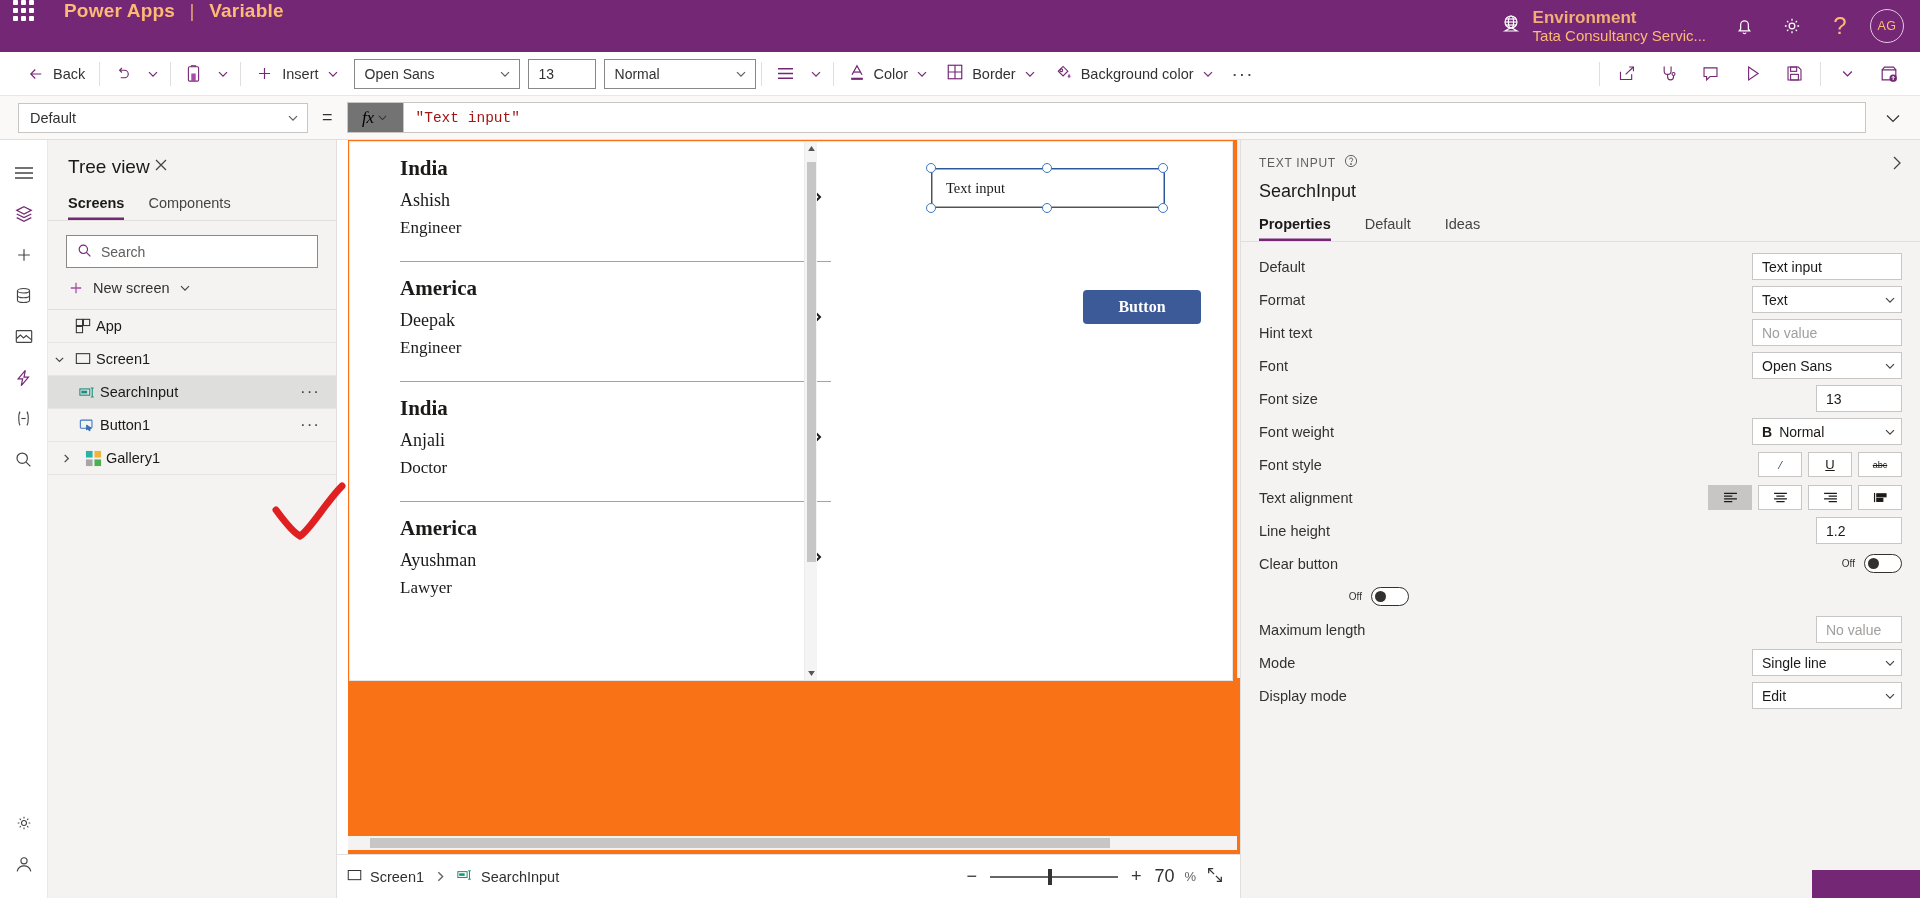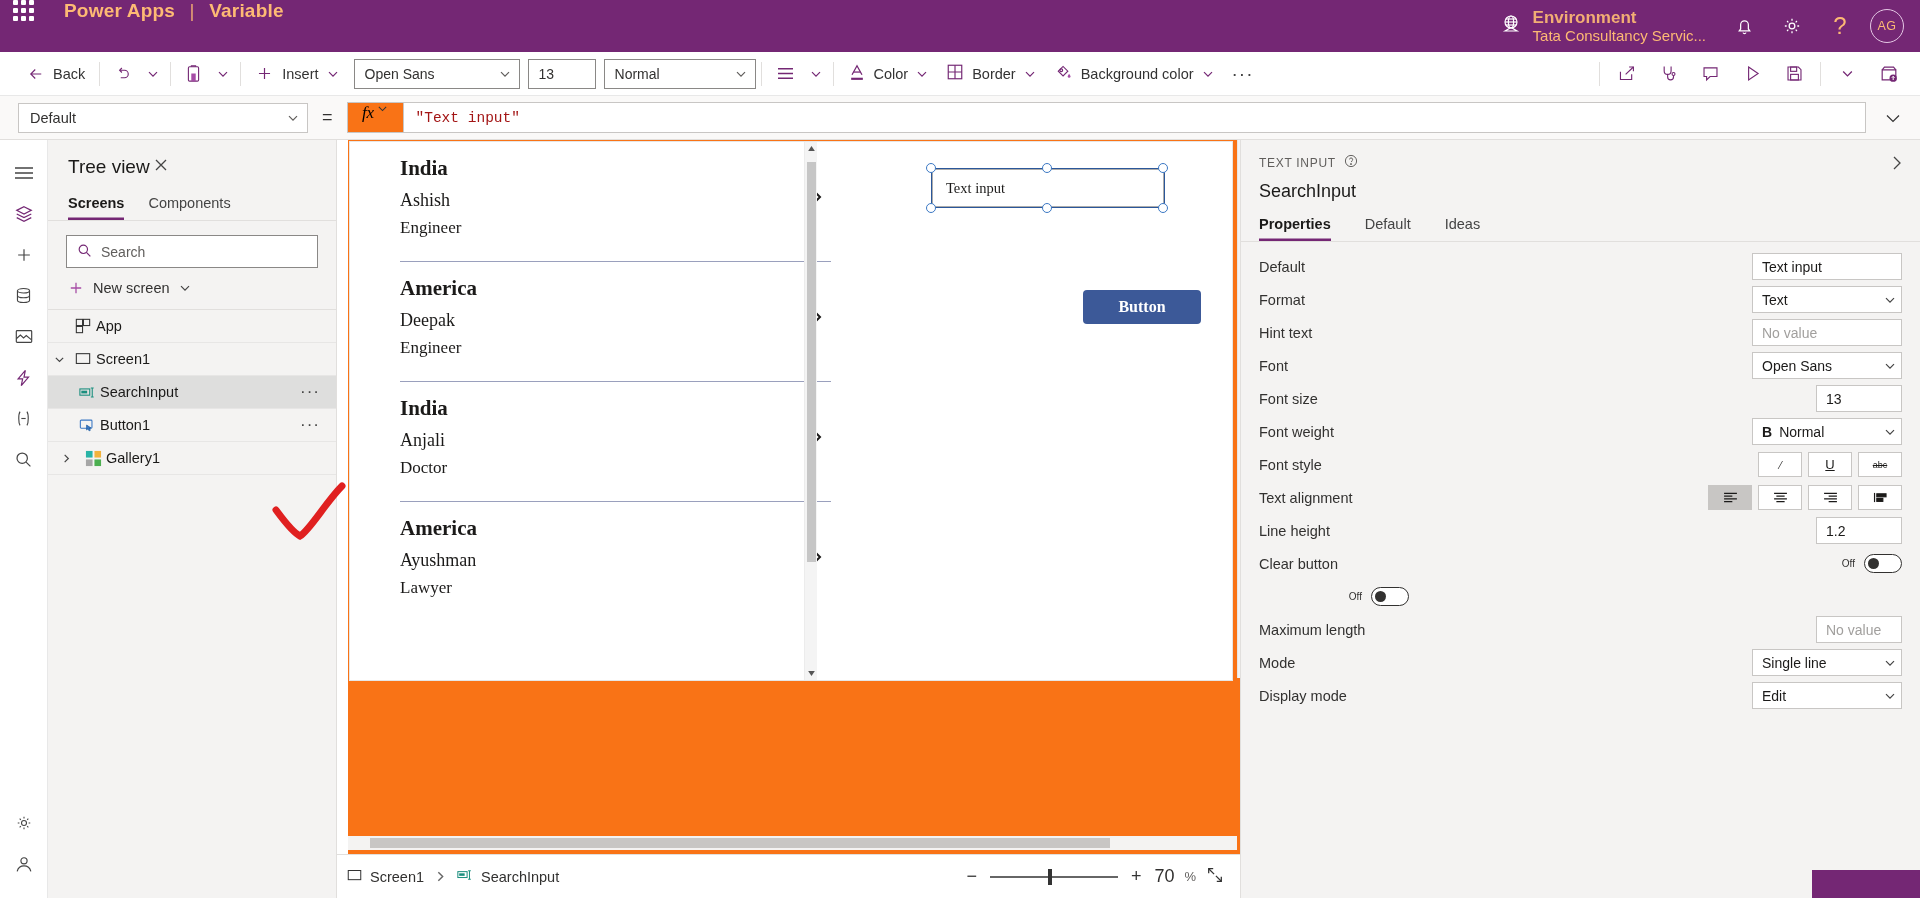--- a/index.html
+++ b/index.html
@@ -61,22 +61,22 @@
     position: absolute; left: 0; top: 96px; width: 1920px; height: 44px;
     background: #faf9f8; border-bottom: 1px solid #e1dfdd; display: flex; align-items: center;
   }
   .prop-select {
     width: 290px; height: 30px; margin-left: 18px; background: #fff; border: 1px solid #c8c6c4;
     display: flex; align-items: center; justify-content: space-between;
     padding: 0 8px 0 11px; font-size: 14.5px; color: #323130; cursor: pointer;
   }
   .eq-sign { font-size: 18px; color: #323130; margin: 0 14px; font-weight: 500; }
   .fx-box {
-    height: 31px; width: 56px; background: #f97316; border: 1px solid #c8c6c4; border-right: none;
-    display: flex; justify-content: center; gap: 3px; cursor: pointer;
+    height: 31px; width: 56px; background: #737373; border: 1px solid #c8c6c4; border-right: none;
+    display: flex; align-items: center; justify-content: center; gap: 3px; cursor: pointer;
   }
   .fx-box .fx { font-family: "Liberation Serif", serif; font-style: italic; font-size: 17px; }
   .formula-input {
     flex: 1; height: 31px; background: #fff; border: 1px solid #c8c6c4;
     display: flex; align-items: center; padding-left: 12px;
     font-family: "Liberation Mono", monospace; font-size: 14.5px; color: #a31515; cursor: text;
   }
   .formula-expand { width: 54px; display: flex; align-items: center; justify-content: center; cursor: pointer; }
 
   

